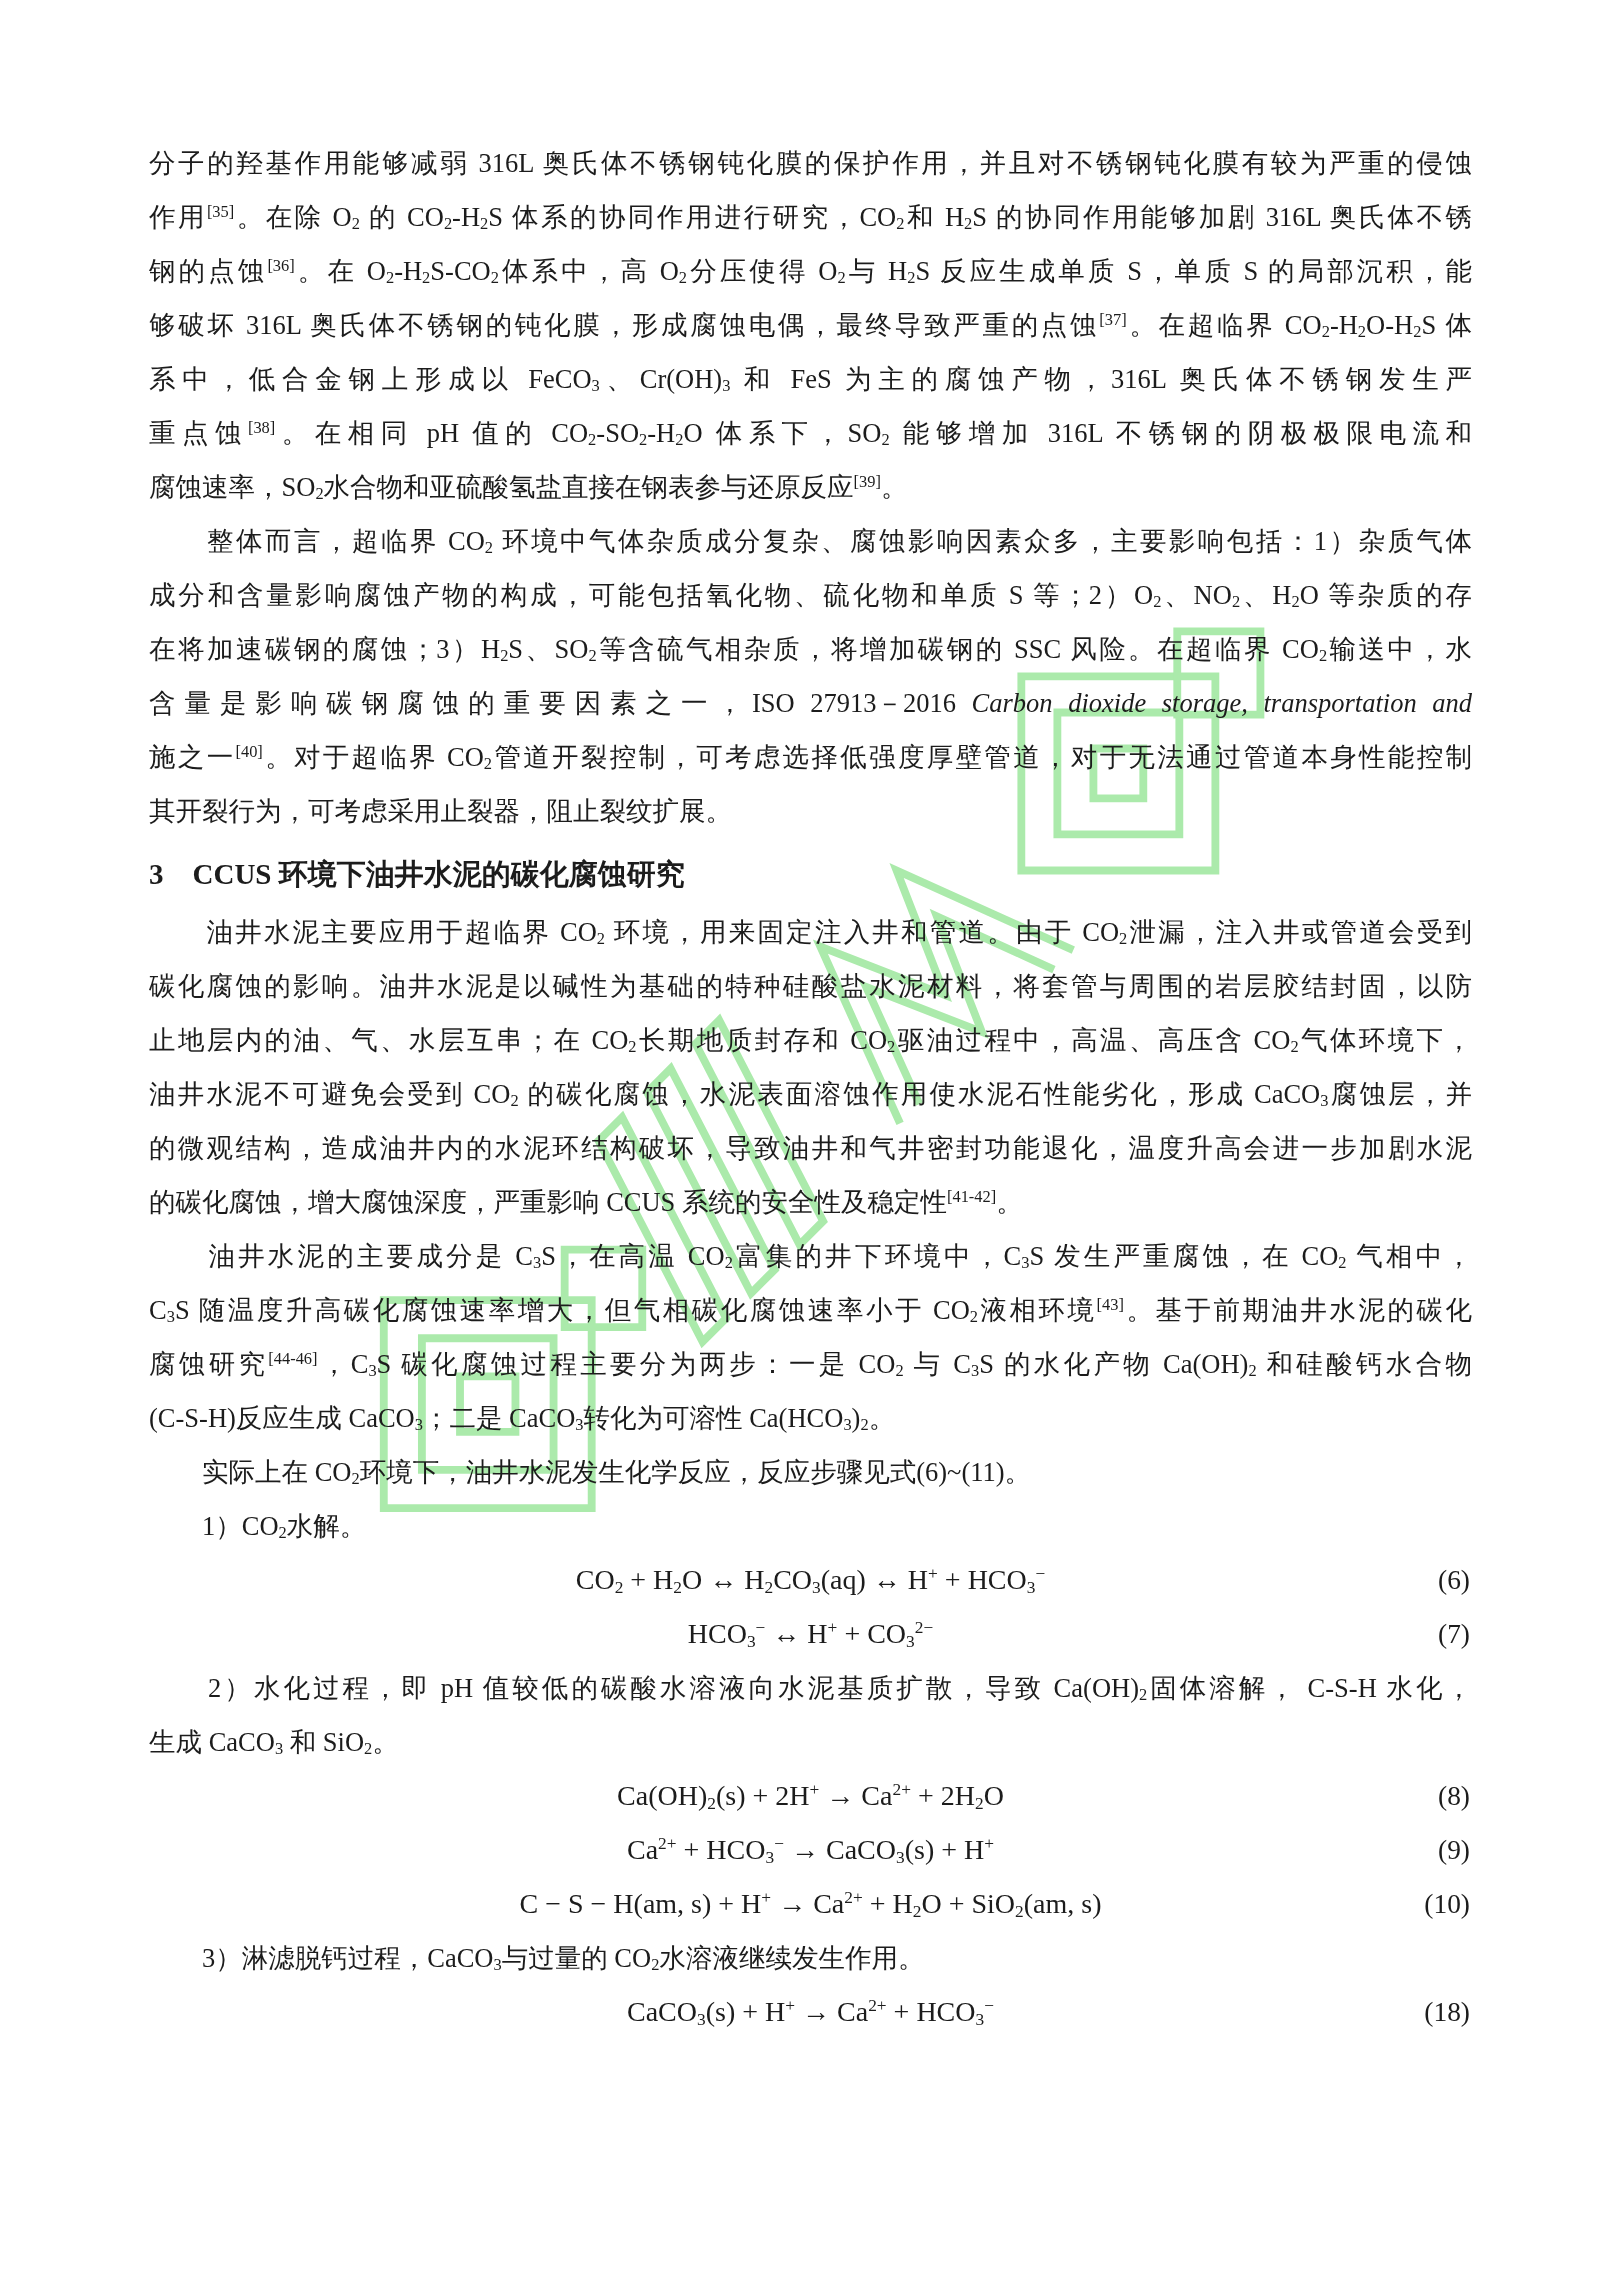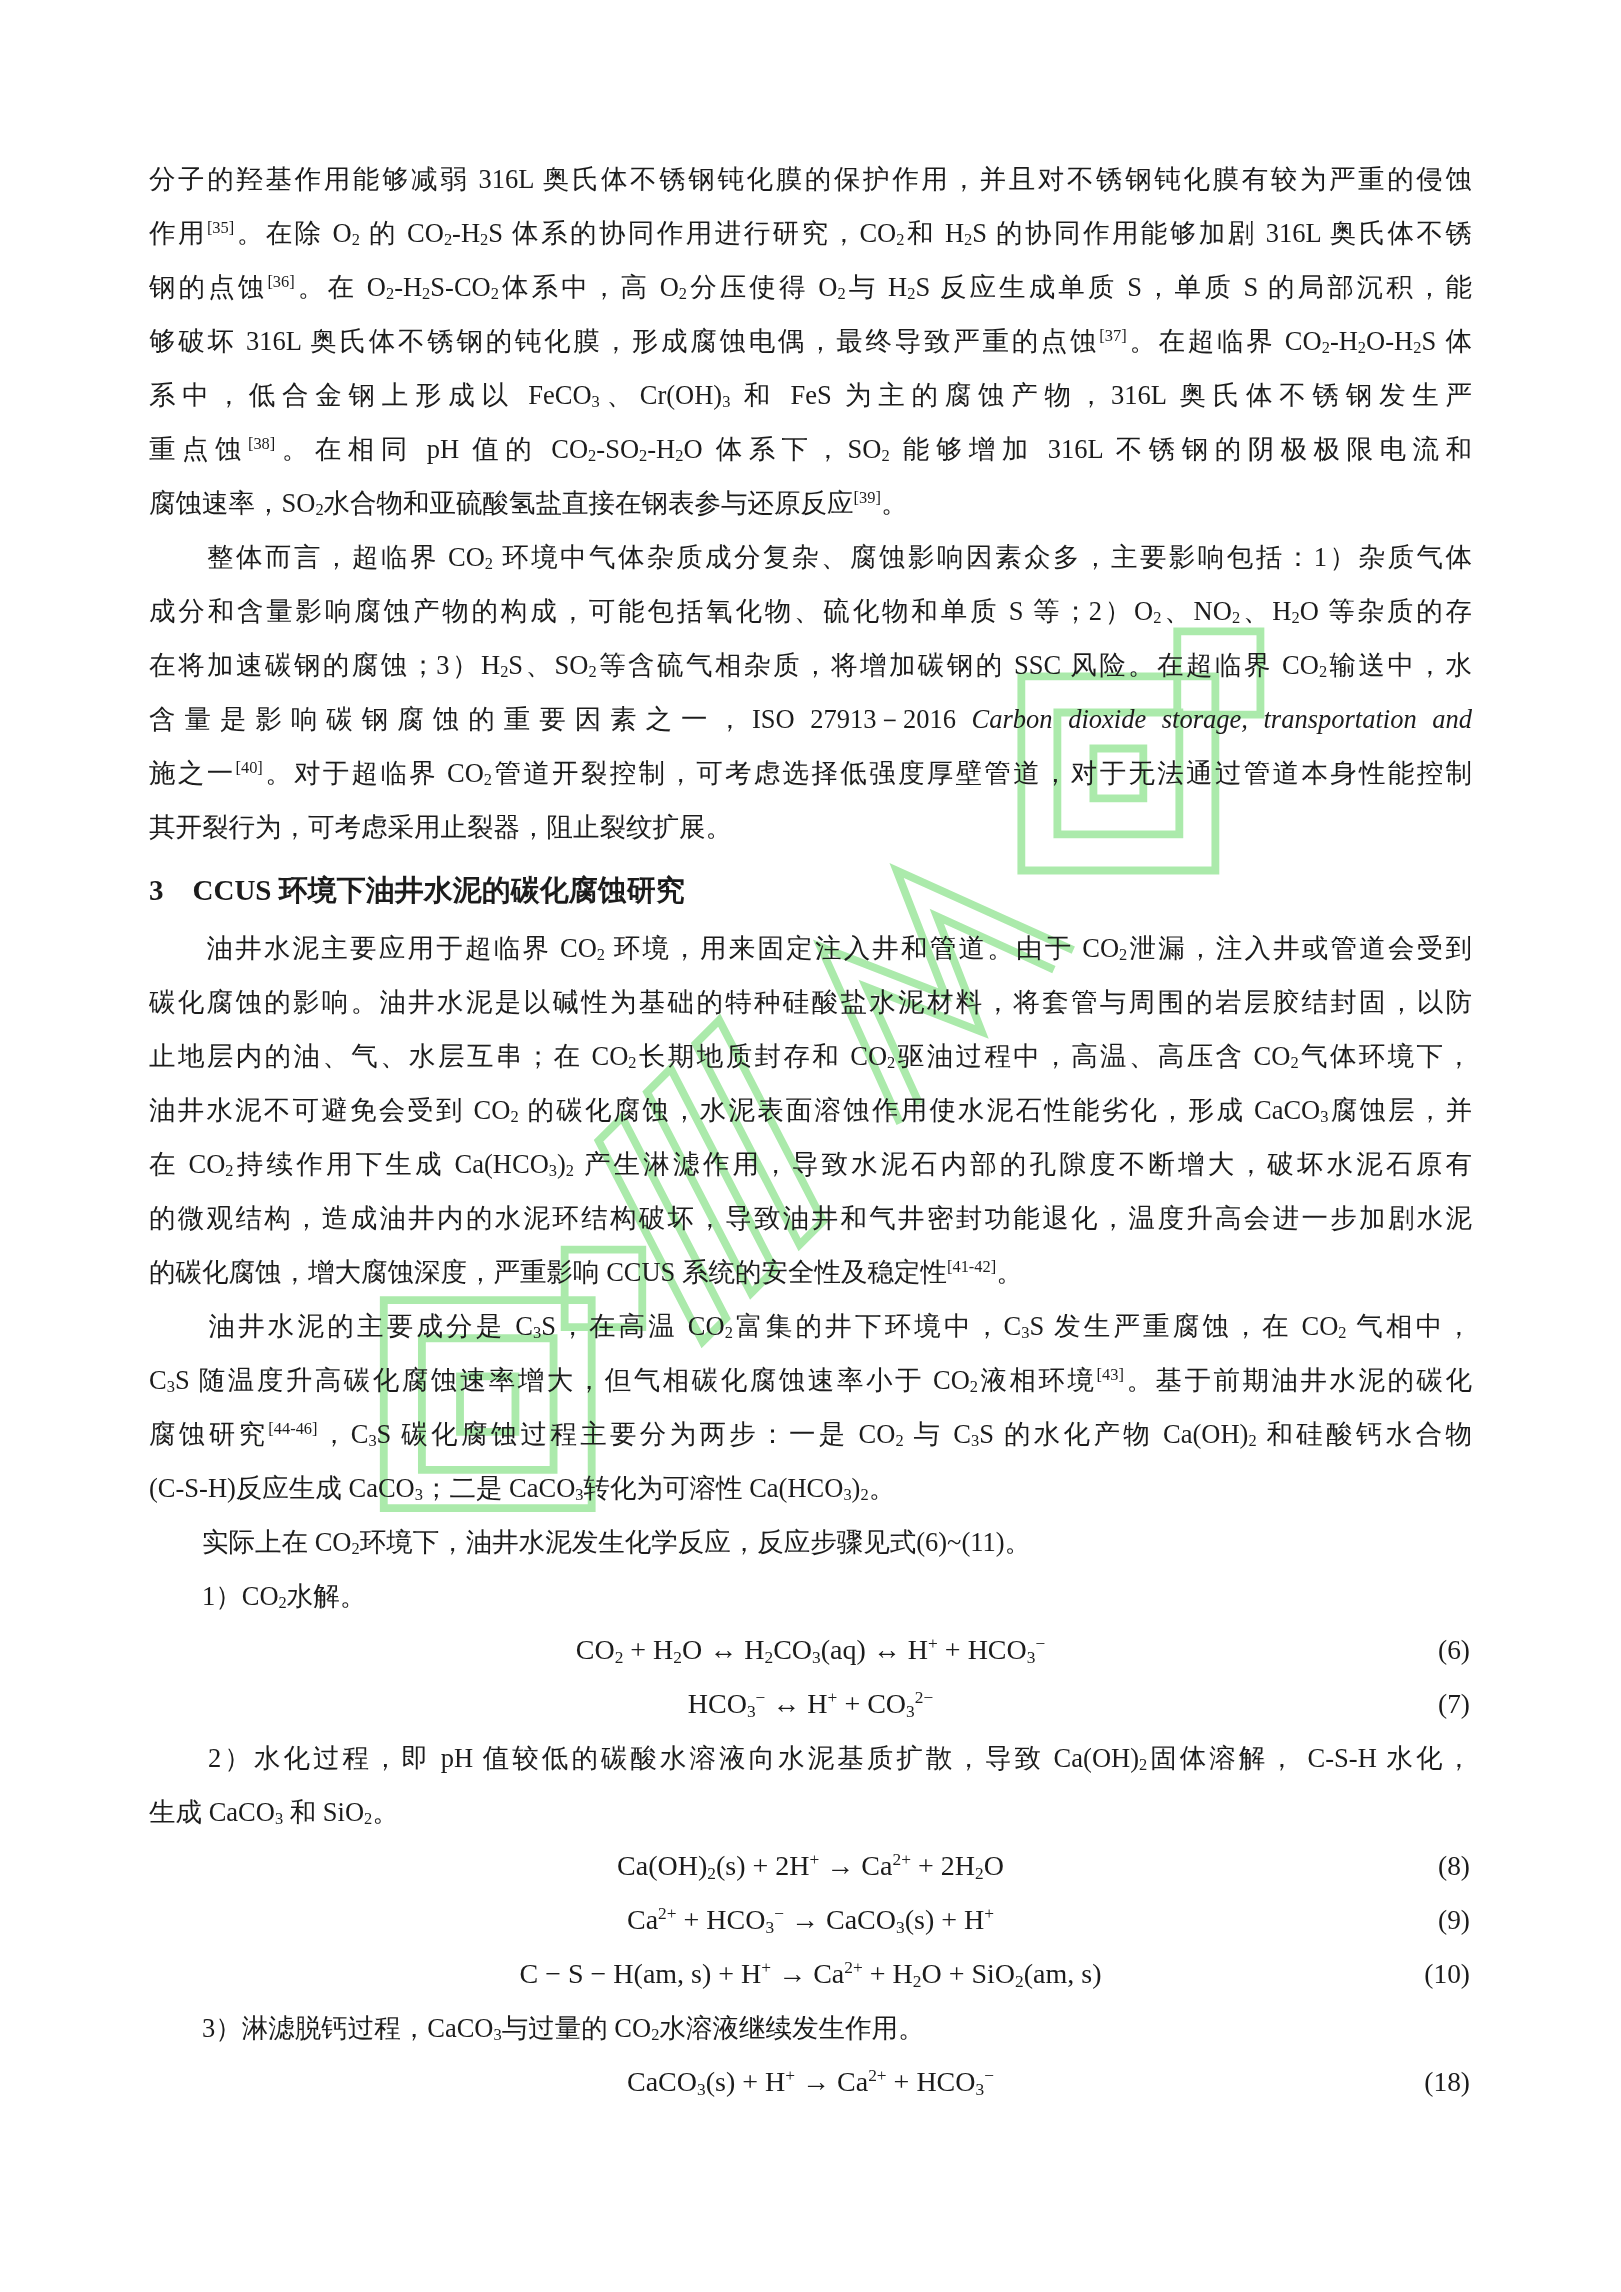--- a/index.html
+++ b/index.html
@@ -10,21 +10,21 @@
     overflow:hidden;
     font-family:"Liberation Serif","DejaVu Serif",serif;
     color:#1c1c1c;
     margin:0 auto;
   }
   .watermark{
     position:absolute;left:0;top:0;width:1621px;height:2293px;
     pointer-events:none;
   }
   .content{
-    position:absolute;left:149px;top:152px;width:1323px;
+    position:absolute;left:149px;top:136px;width:1323px;
     font-size:26.5px;line-height:54px;
   }
   .para{margin:0;}
   .para .line{
     text-align:justify;
     text-align-last:justify;
   }
   .para .line.last{
     text-align-last:auto;
   }
@@ -109,21 +109,20 @@
         <div class="line last">其开裂行为，可考虑采用止裂器，阻止裂纹扩展。</div>
       </div>
 
     <h2 class="heading"><span>3</span><span class="hgap"></span><span>CCUS 环境下油井水泥的碳化腐蚀研究</span></h2>
 
     <div class="para">
         <div class="line">　　油井水泥主要应用于超临界 CO<sub>2</sub> 环境，用来固定注入井和管道。由于 CO<sub>2</sub>泄漏，注入井或管道会受到</div>
         <div class="line">碳化腐蚀的影响。油井水泥是以碱性为基础的特种硅酸盐水泥材料，将套管与周围的岩层胶结封固，以防</div>
         <div class="line">止地层内的油、气、水层互串；在 CO<sub>2</sub>长期地质封存和 CO<sub>2</sub>驱油过程中，高温、高压含 CO<sub>2</sub>气体环境下，</div>
         <div class="line">油井水泥不可避免会受到 CO<sub>2</sub> 的碳化腐蚀，水泥表面溶蚀作用使水泥石性能劣化，形成 CaCO<sub>3</sub>腐蚀层，并</div>
-        <div class="line">在 CO<sub>2</sub>持续作用下生成 Ca(HCO<sub>3</sub>)<sub>2</sub> 产生淋滤作用，导致水泥石内部的孔隙度不断增大，破坏水泥石原有</div>
         <div class="line">的微观结构，造成油井内的水泥环结构破坏，导致油井和气井密封功能退化，温度升高会进一步加剧水泥</div>
         <div class="line last">的碳化腐蚀，增大腐蚀深度，严重影响 CCUS 系统的安全性及稳定性<sup>[41-42]</sup>。</div>
       </div>
 
     <div class="para">
         <div class="line">　　油井水泥的主要成分是 C<sub>3</sub>S，在高温 CO<sub>2</sub>富集的井下环境中，C<sub>3</sub>S 发生严重腐蚀，在 CO<sub>2</sub> 气相中，</div>
         <div class="line">C<sub>3</sub>S 随温度升高碳化腐蚀速率增大，但气相碳化腐蚀速率小于 CO<sub>2</sub>液相环境<sup>[43]</sup>。基于前期油井水泥的碳化</div>
         <div class="line">腐蚀研究<sup>[44-46]</sup>，C<sub>3</sub>S 碳化腐蚀过程主要分为两步：一是 CO<sub>2</sub> 与 C<sub>3</sub>S 的水化产物 Ca(OH)<sub>2</sub> 和硅酸钙水合物</div>
         <div class="line last">(C-S-H)反应生成 CaCO<sub>3</sub>；二是 CaCO<sub>3</sub>转化为可溶性 Ca(HCO<sub>3</sub>)<sub>2</sub>。</div>
       </div>

